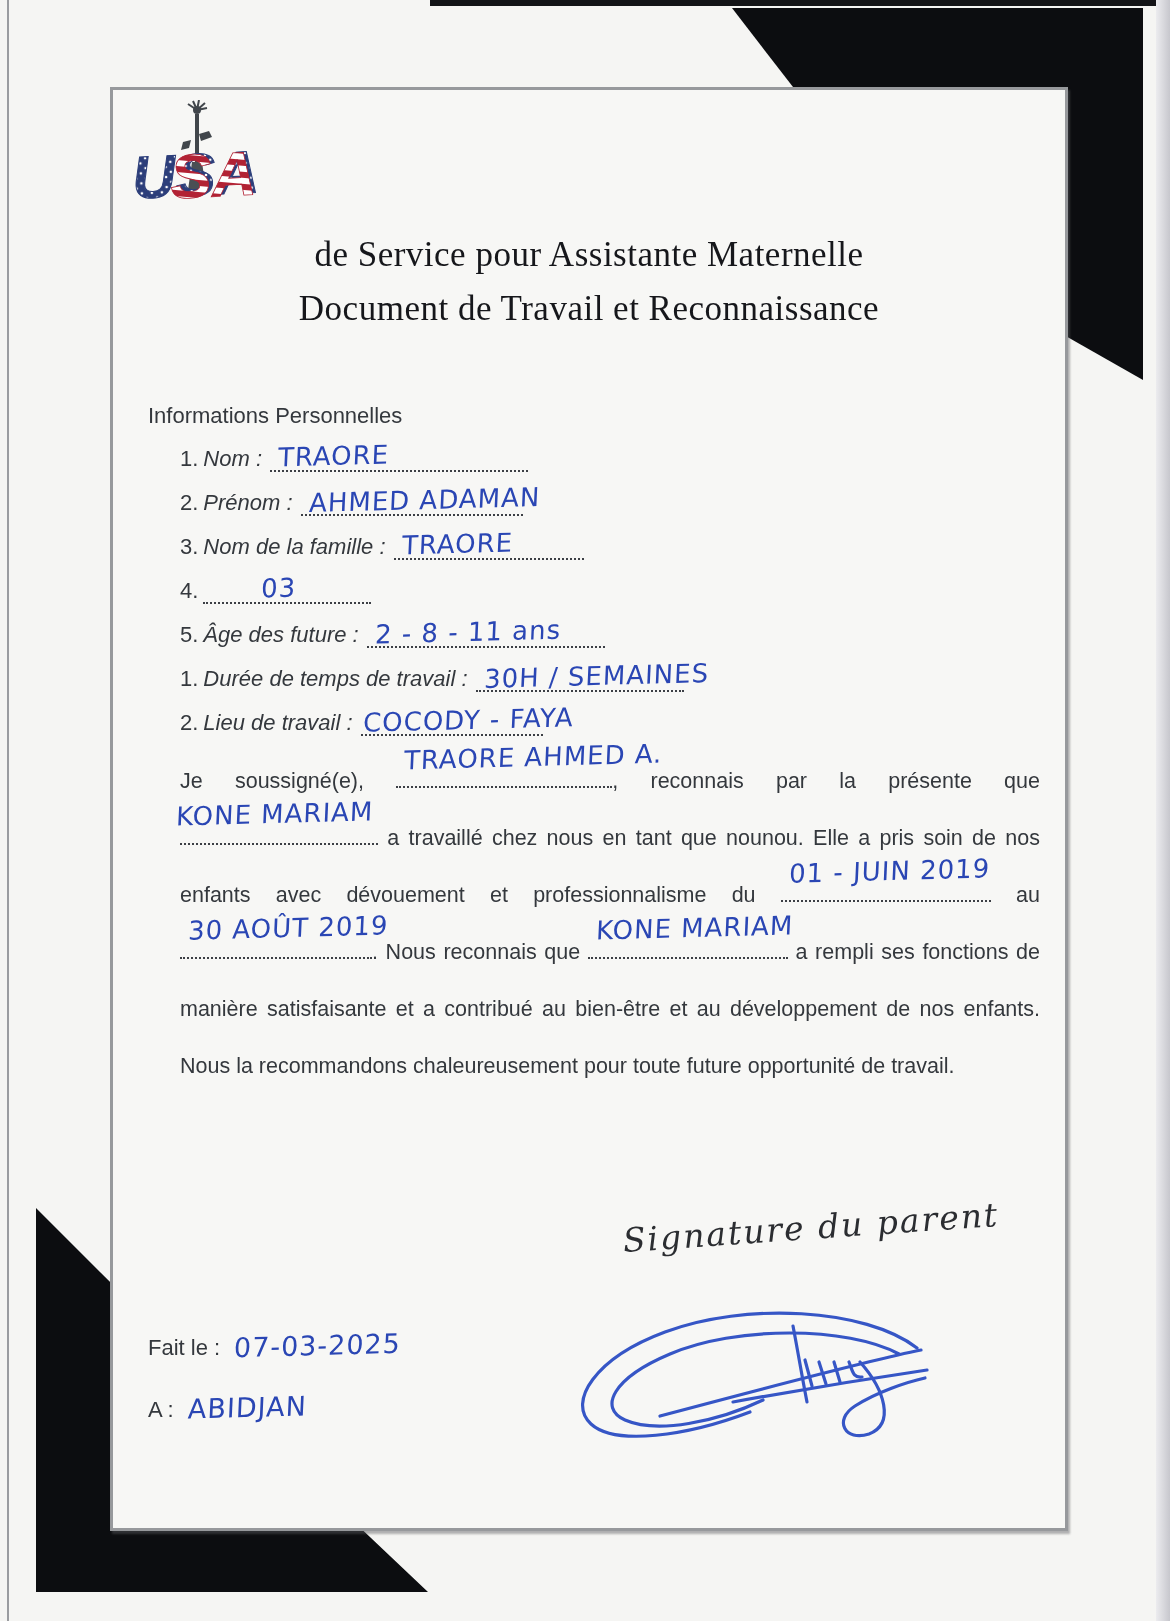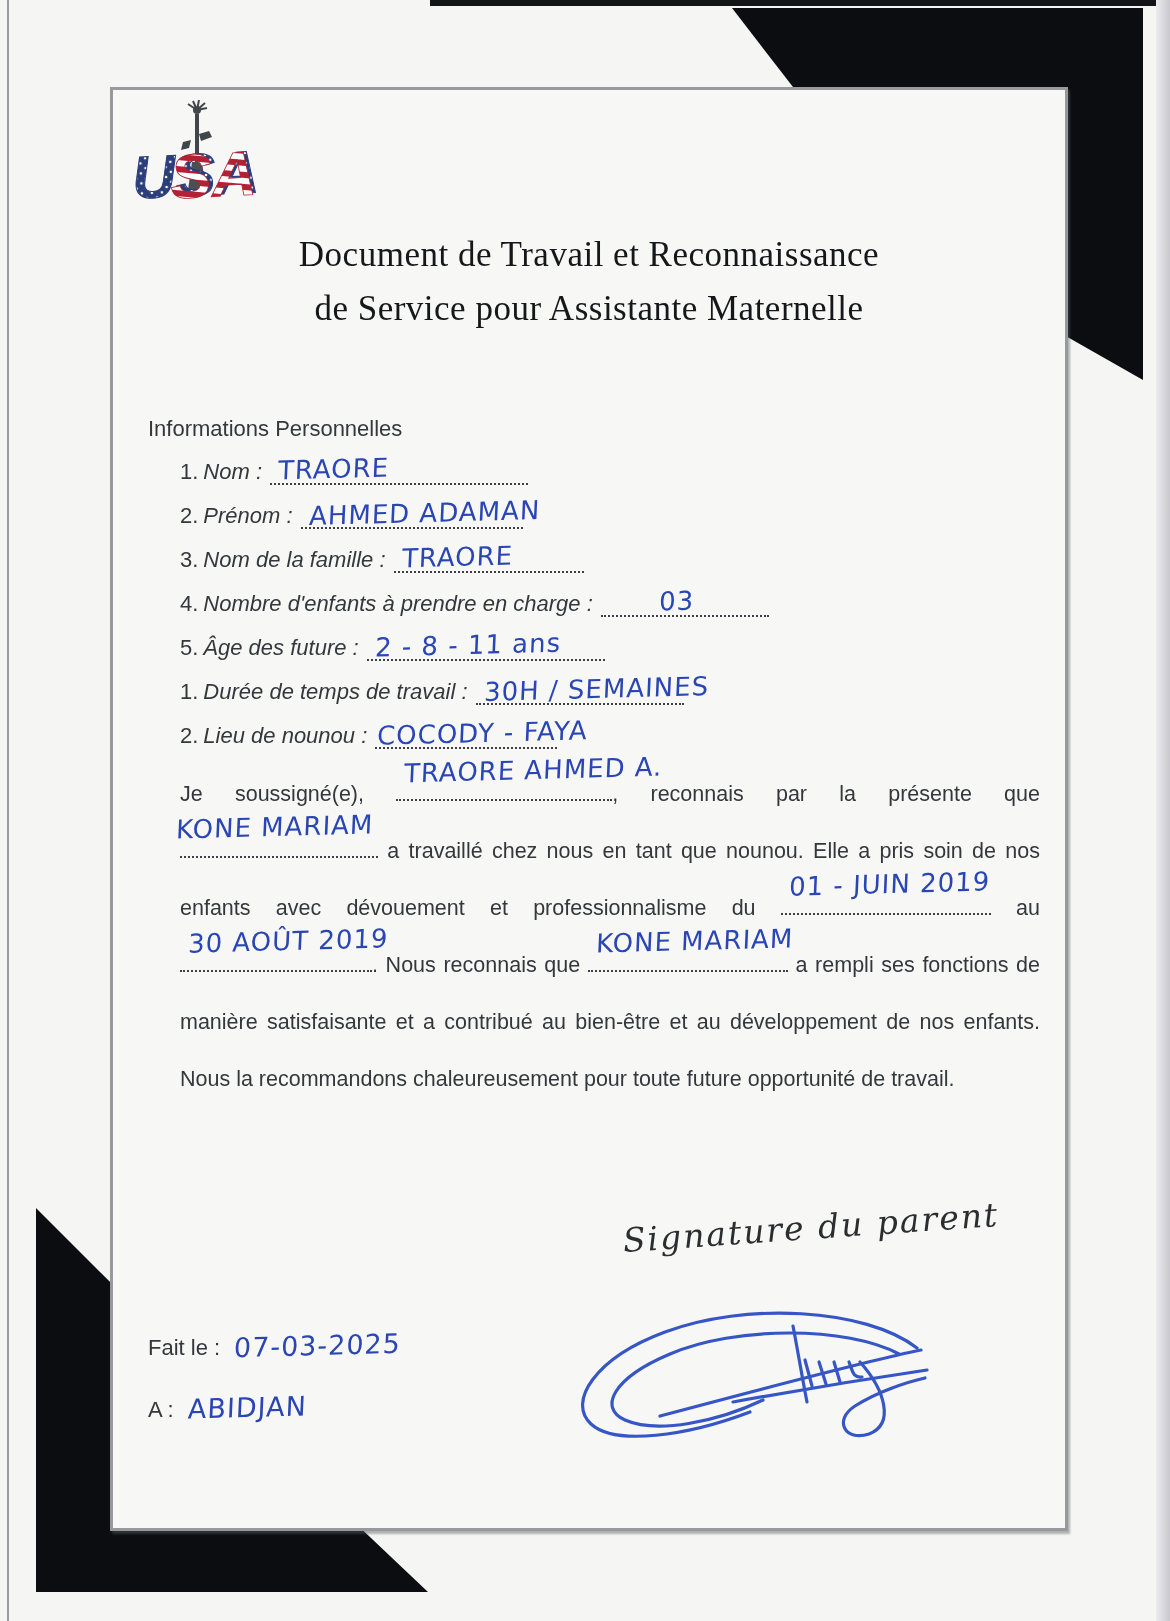--- a/index.html
+++ b/index.html
@@ -24,21 +24,21 @@
     background:#f7f7f5; border:3px solid #97999c; box-sizing:border-box;
     box-shadow:2px 3px 2px rgba(90,90,95,.45);
   }
   .logo { position:absolute; left:16px; top:10px; width:140px; height:118px; }
   .title {
     position:absolute; left:0; top:138px; width:100%;
     text-align:center; font-family:"Liberation Serif", serif;
     font-size:35px; line-height:1.55; color:#16171b; letter-spacing:.5px;
   }
   .content { position:absolute; left:35px; top:312px; width:892px; color:#34383d; }
-  .section-heading { font-size:22px; margin:14px 0 16px 0; font-weight:normal; color:#34383d; }
+  .section-heading { font-size:22px; margin:1px 0 16px 0; font-weight:normal; color:#34383d; }
   .row { display:flex; align-items:flex-end; margin:0 0 17px 32px; font-size:22px; line-height:27px; }
   .row .num { margin-right:5px; }
   .row .lbl { white-space:nowrap; margin-right:8px;font-style:italic; }
   .blank { display:inline-block; position:relative; height:25px;
            border-bottom:2.5px dotted #3c3f45; vertical-align:baseline; }
   .hand { display:inline-block; font-family:"DejaVu Sans", sans-serif; color:#2a46b4;
           white-space:nowrap; transform:rotate(-1.5deg) skewX(-4deg); letter-spacing:1px; }
   .blank .hand { position:absolute; left:8px; bottom:0; font-size:26px; }
   .para { font-size:21.5px; line-height:57px; text-align:justify; color:#34383d; margin-top:2px;margin-left:32px; }
   .para .blank { height:26px; }
@@ -87,22 +87,22 @@
         <path d="M62 40 l-8 2 -2 8 8 -2 z" fill="#41464b"></path>
         <path d="M63 62 l10 0 4 28 -18 0 z" fill="#4a4f54"></path>
       </g>
       <g transform="rotate(-3 20 95)">
         <text x="4" y="98" font-family="Liberation Sans, sans-serif" font-size="60" font-weight="bold" font-style="italic" fill="url(#stars)" stroke="#2c3e7a" stroke-width="1">USA</text>
         <text x="42" y="100" font-family="Liberation Sans, sans-serif" font-size="62" font-weight="bold" font-style="italic" fill="url(#stripes)" stroke="#b22234" stroke-width="0.8">SA</text>
       </g>
     </svg>
 
     <div class="title">
+      <div>de Service pour Assistante Maternelle</div>
       <div>Document de Travail et Reconnaissance</div>
-      <div>de Service pour Assistante Maternelle</div>
     </div>
 
     <div class="content">
 
       <div class="section-heading">Informations Personnelles</div>
 
       <div class="row">
         <span class="num">1.</span>
         <span class="lbl">Nom :</span>
         <span class="blank" style="width:258px">
@@ -121,21 +121,20 @@
       <div class="row">
         <span class="num">3.</span>
         <span class="lbl">Nom de la famille :</span>
         <span class="blank" style="width:190px">
           <span class="hand">TRAORE</span>
         </span>
       </div>
 
       <div class="row">
         <span class="num">4.</span>
-        <span class="lbl">Nombre d'enfants à prendre en charge :</span>
         <span class="blank" style="width:168px">
           <span class="hand" style="left:58px">03</span>
         </span>
       </div>
 
       <div class="row">
         <span class="num">5.</span>
         <span class="lbl">Âge des future :</span>
         <span class="blank" style="width:238px">
           <span class="hand">2 - 8 - 11 ans</span>
@@ -146,21 +145,21 @@
       <div class="row">
         <span class="num">1.</span>
         <span class="lbl">Durée de temps de travail :</span>
         <span class="blank" style="width:208px">
           <span class="hand">30H / SEMAINES</span>
         </span>
       </div>
 
       <div class="row">
         <span class="num">2.</span>
-        <span class="lbl">Lieu de nounou :</span>
+        <span class="lbl">Lieu de travail :</span>
         <span class="blank" style="width:182px">
           <span class="hand" style="left:2px">COCODY - FAYA</span>
         </span>
       </div>
 
 
       <div class="para">
         <span>Je soussigné(e),</span>
         <span class="blank" style="width:216px">
           <span class="hand">TRAORE AHMED A.</span>

